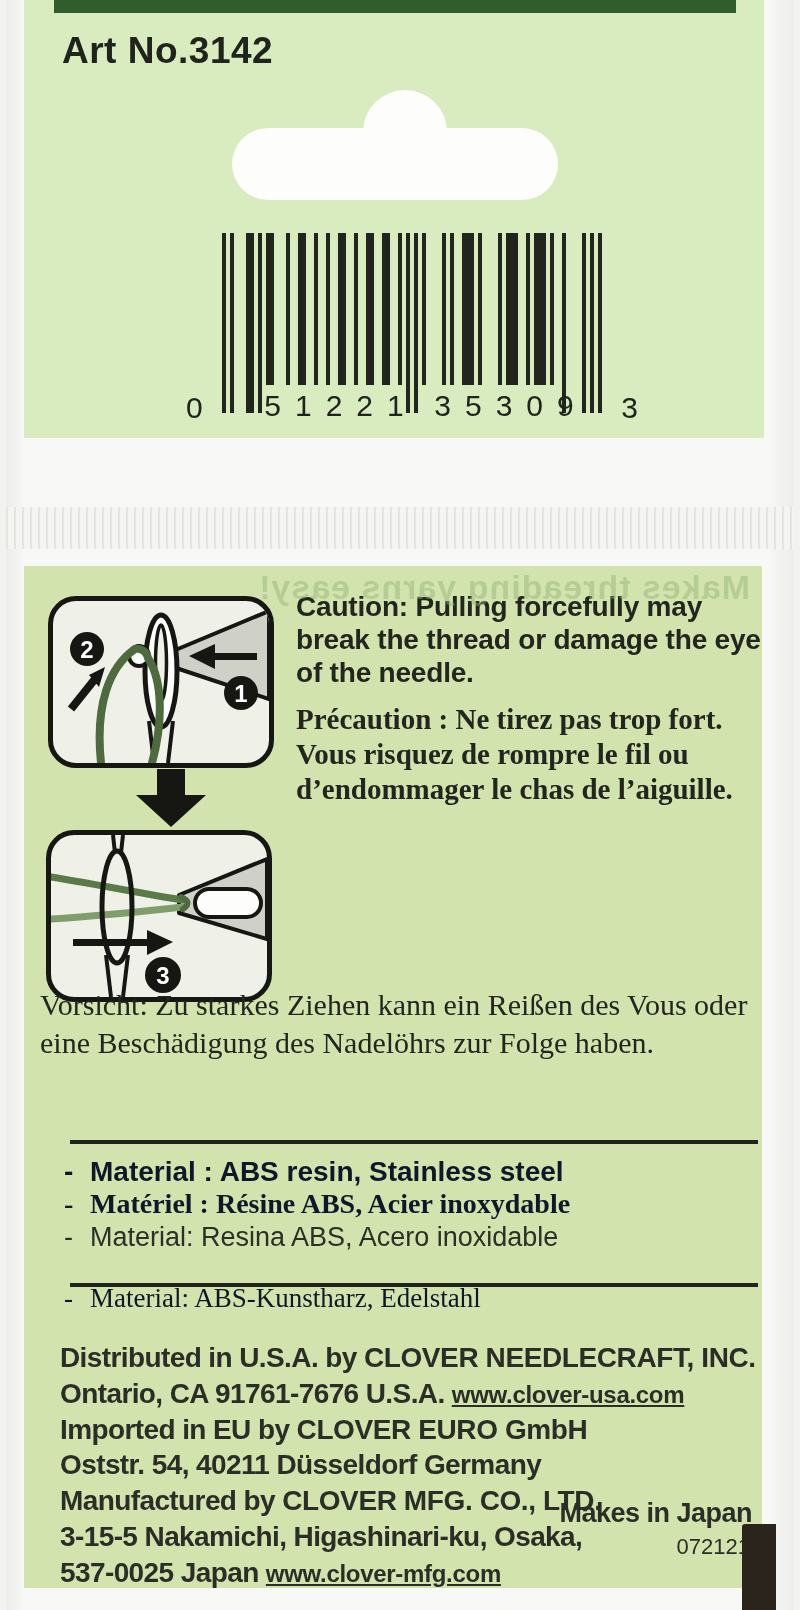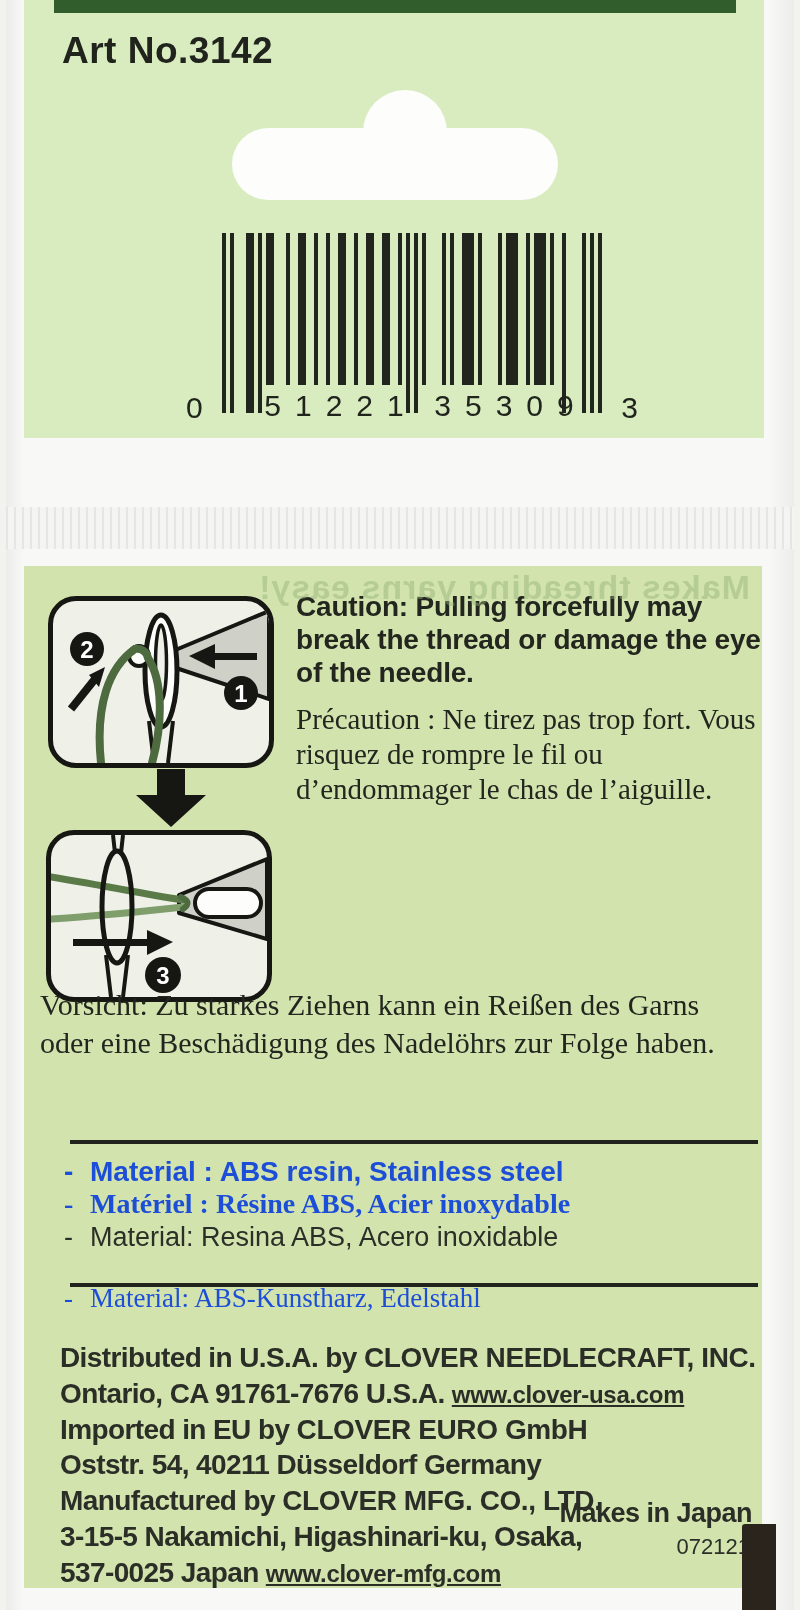--- a/index.html
+++ b/index.html
@@ -62,29 +62,29 @@
     border:5px solid #161613; border-radius:28px; overflow:hidden;
   }
   .diag1 { left:24px; top:30px;  height:172px; }
   .diag2 { left:22px; top:264px; height:172px; }
   .down-arrow { position:absolute; left:112px; top:203px; width:70px; height:58px; }
   .down-arrow .shaft { position:absolute; left:21px; top:0; width:28px; height:26px; background:#161613; }
   .down-arrow .head  { position:absolute; left:0; top:26px; width:0; height:0;
     border-left:35px solid transparent; border-right:35px solid transparent; border-top:32px solid #161613; }
   .caut { position:absolute; color:#23261f; }
   .caut-en { left:272px; top:24px;  width:466px; font-size:28px; font-weight:bold; line-height:1.18; letter-spacing:-0.2px; }
-  .caut-fr { left:272px; top:136px; width:466px; font-size:29px; font-weight:normal; line-height:1.2;
+  .caut-fr { left:272px; top:136px; width:466px; font-size:29px; font-weight:bold; line-height:1.2;
              font-family:"Liberation Serif", serif; }
   .caut-es { left:272px; top:292px; width:472px; font-size:28px; font-weight:400; line-height:1.2; color:#2c2f27; }
   .caut-de { left:16px;  top:420px; width:714px; font-size:30px; font-weight:400; line-height:1.25;
              font-family:"Liberation Serif", serif; }
   .rule { position:absolute; left:46px; width:688px; height:4px; background:#20241c; }
   .rule1 { top:574px; }
   .rule2 { top:717px; }
-  .mat { position:absolute; left:40px; white-space:nowrap; color:#1d4ed8; }
+  .mat { position:absolute; left:40px; white-space:nowrap; color:#0f172a; }
   .mat .dash { display:inline-block; width:26px; }
   .mat1 { top:590px; font-size:28px; font-weight:bold; }
   .mat2 { top:622px; font-size:28px; font-weight:bold; font-family:"Liberation Serif", serif; }
   .mat3 { top:656px; font-size:27px; font-weight:400; color:#2c2f27; }
   .mat4 { top:717px; font-size:27px; font-weight:400; font-family:"Liberation Serif", serif; }
   .dist { position:absolute; left:36px; top:730px; width:700px; color:#2b2e26;
           font-size:28px; font-weight:600; letter-spacing:-0.6px; line-height:1.28;margin-top:44px; }
   .dist .b { font-weight:800; letter-spacing:-0.4px; }
   .dist .url { font-weight:700; font-size:24px; text-decoration:underline; letter-spacing:-0.3px;text-align:right; }
   .dist-line { white-space:nowrap; }
@@ -208,21 +208,21 @@
 
       <rect x="22" y="104" width="78" height="7" fill="#161613"></rect>
       <polygon points="122,107 96,95 96,120" fill="#161613"></polygon>
       <circle class="num-circle" cx="112" cy="140" r="18"></circle>
       <text class="num-text" x="112" y="149">3</text>
     </svg>
   </div>
 
   <div class="caut caut-en">Caution: Pulling forcefully may break the thread or damage the eye of the needle.</div>
   <div class="caut caut-fr">Précaution : Ne tirez pas trop fort. Vous risquez de rompre le fil ou d’endommager le chas de l’aiguille.</div>
-  <div class="caut caut-de">Vorsicht: Zu starkes Ziehen kann ein Reißen des Garns oder eine Beschädigung des Nadelöhrs zur Folge haben.</div>
+  <div class="caut caut-de">Vorsicht: Zu starkes Ziehen kann ein Reißen des Vous oder eine Beschädigung des Nadelöhrs zur Folge haben.</div>
 
   <div class="rule rule1"></div>
 
   <div class="mat mat1"><span class="dash">-</span><span>Material : ABS resin, Stainless steel</span></div>
   <div class="mat mat2"><span class="dash">-</span><span>Matériel : Résine ABS, Acier inoxydable</span></div>
   <div class="mat mat3"><span class="dash">-</span><span>Material: Resina ABS, Acero inoxidable</span></div>
   <div class="mat mat4"><span class="dash">-</span><span>Material: ABS-Kunstharz, Edelstahl</span></div>
 
   <div class="rule rule2"></div>
 

